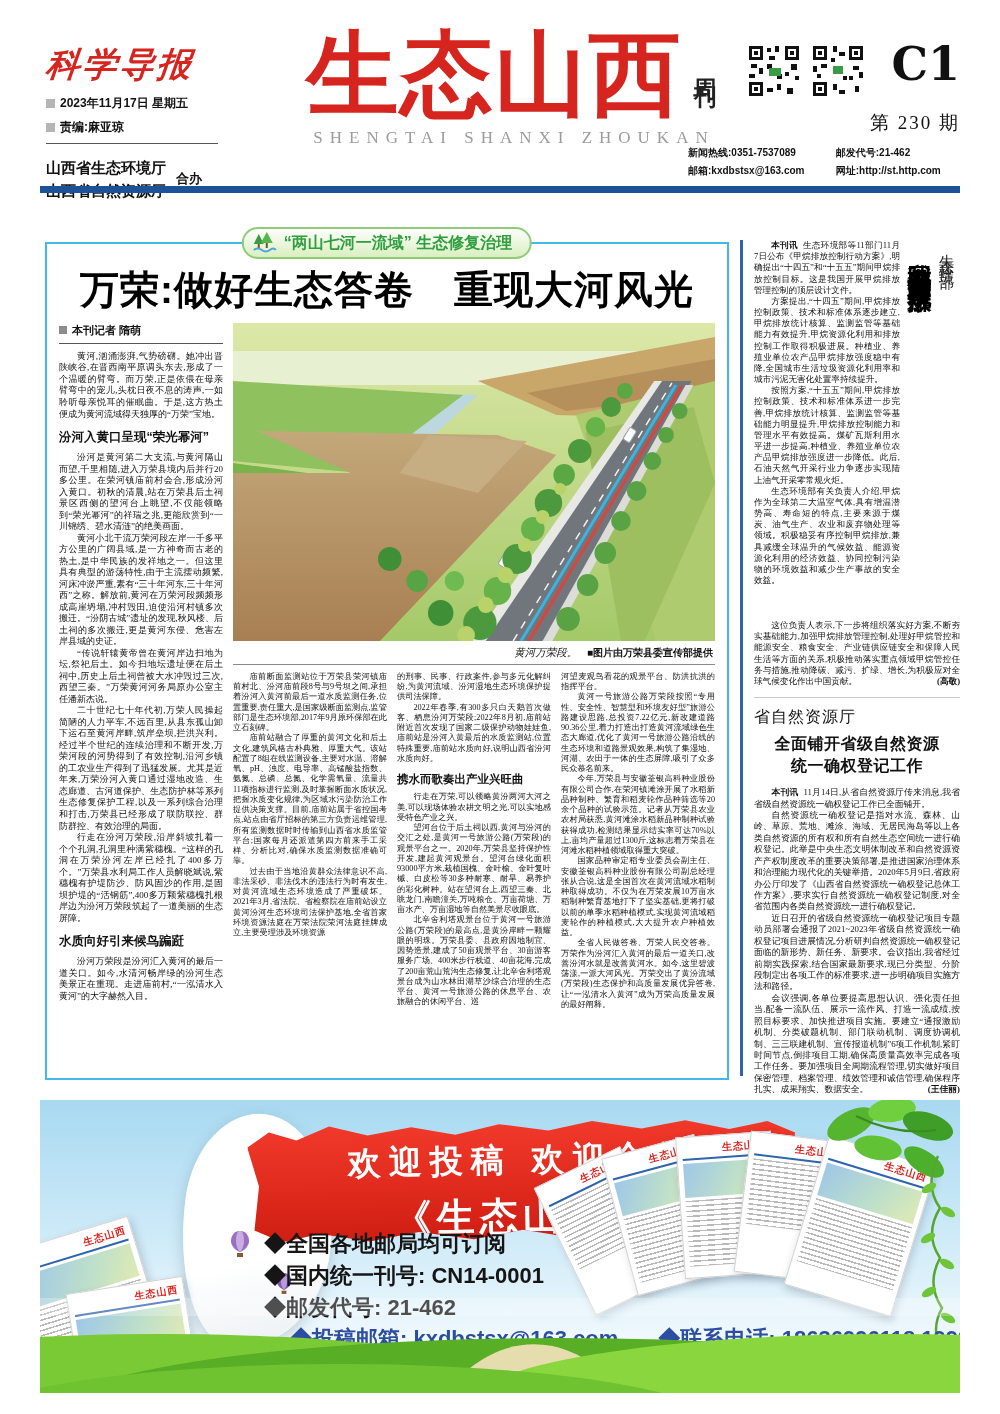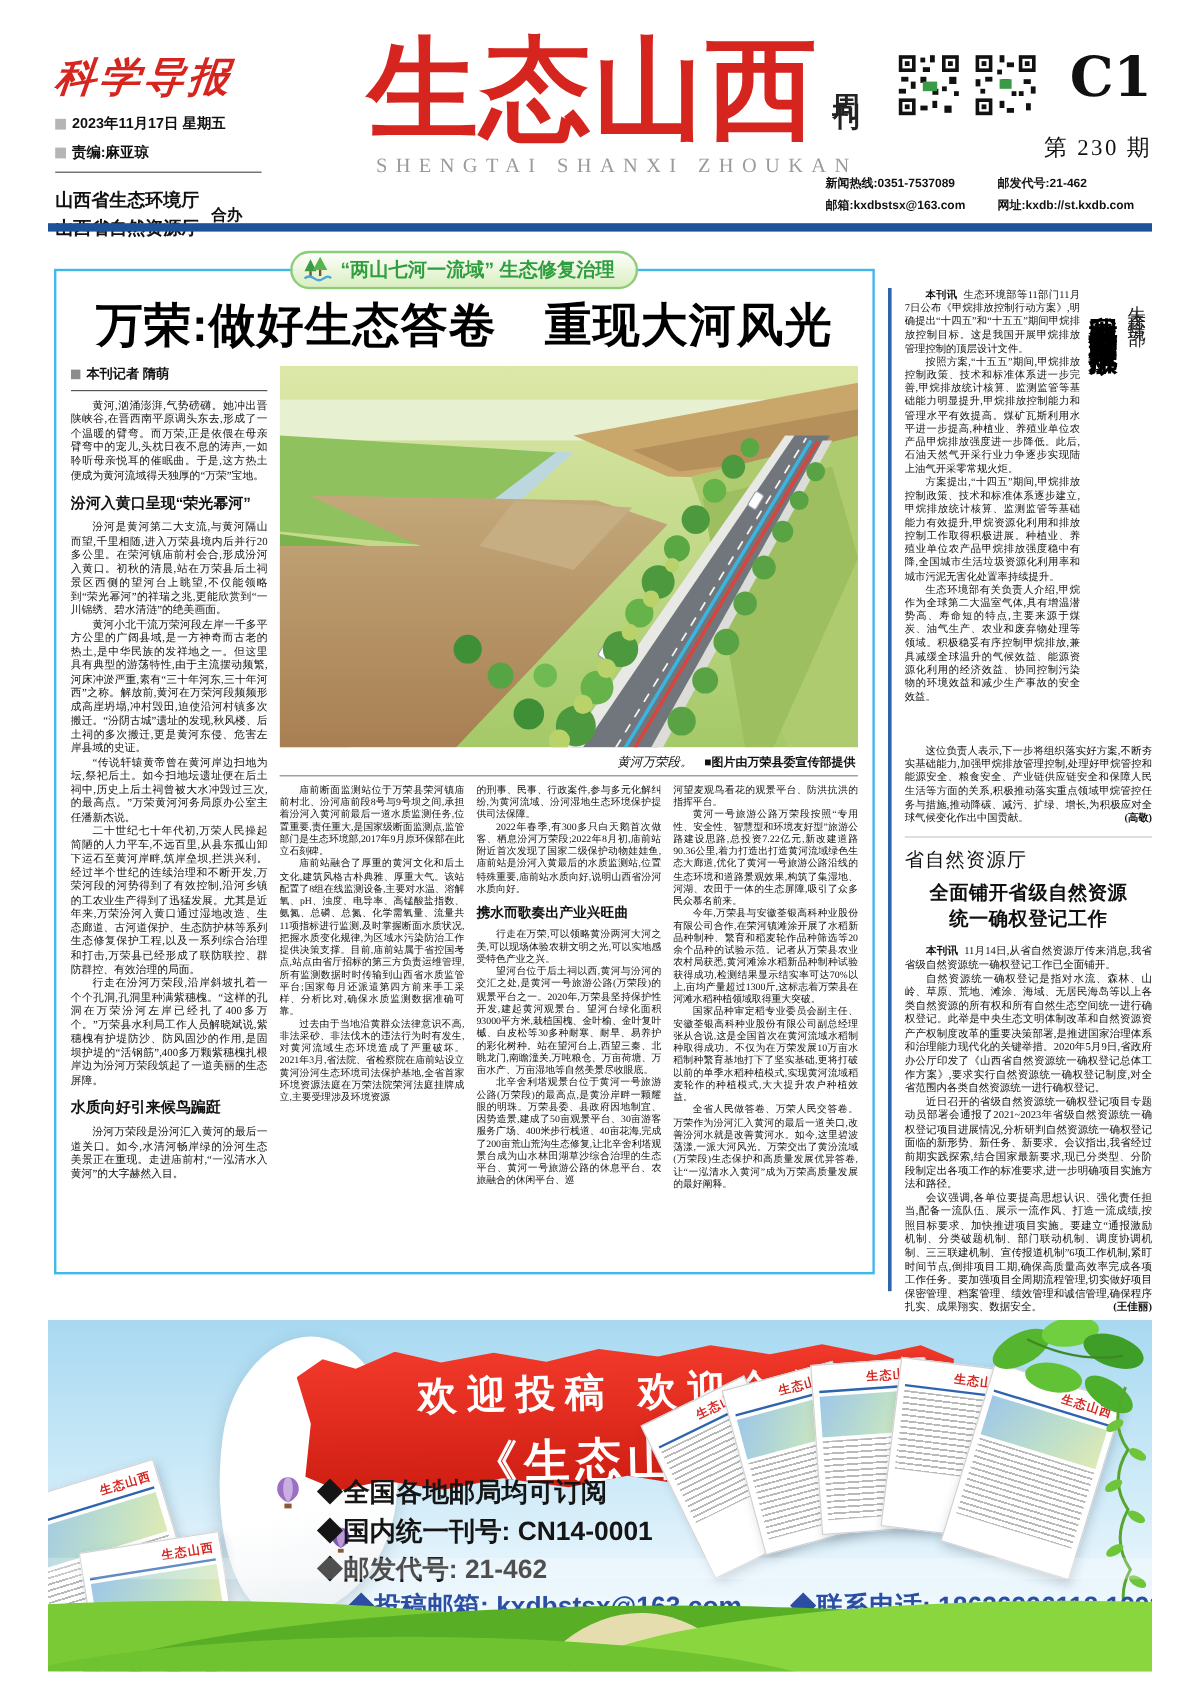--- a/index.html
+++ b/index.html
@@ -23,21 +23,21 @@
   .mh-right{position:absolute;right:0;top:18px;width:272px;}
   .qr-row{display:flex;gap:10px;align-items:flex-start;justify-content:flex-end;}
   .qr{width:54px;height:54px;flex:none;}
   .pageno{font-family:"DejaVu Serif",serif;font-weight:bold;font-size:46px;line-height:0.9;margin-left:16px;}
   .issue{text-align:right;font-size:19px;letter-spacing:2px;margin-top:12px;}
   .contacts{margin-top:10px;display:grid;grid-template-columns:auto auto;gap:4px 12px;font-family:"Liberation Sans",sans-serif;font-weight:bold;font-size:10px;white-space:nowrap;}
   .blue-rule{position:absolute;left:40px;top:186px;width:920px;height:7px;background:#1d5198;}
 
   
   .content{position:absolute;left:40px;top:210px;width:920px;height:880px;}
-  .main-box{position:absolute;left:5px;top:14px;width:684px;height:838px;border:2px solid #41b8e9;box-sizing:border-box;}
+  .main-box{position:absolute;left:5px;top:32px;width:684px;height:838px;border:2px solid #41b8e9;box-sizing:border-box;}
   .banner-pill{position:absolute;left:50%;top:-17px;transform:translateX(-50%);background:linear-gradient(180deg,#fdfefb,#d9efc0);border:2px solid #8fcc7a;border-radius:999px;padding:3px 18px 3px 8px;display:flex;align-items:center;gap:6px;font-family:"Liberation Sans",sans-serif;font-weight:bold;font-size:16px;color:#2f9e3f;white-space:nowrap;}
   .main-box h1{margin:24px 8px 4px;text-align:center;font-family:"Liberation Sans",sans-serif;font-weight:bold;font-size:39px;line-height:1.15;letter-spacing:1px;color:#000;}
   .cols{display:flex;gap:10px;padding:6px 12px 0;height:716px;box-sizing:border-box;}
   .col-first{width:164px;flex:none;font-size:9px;line-height:1.28;text-align:justify;overflow:hidden;}
   .byline{display:flex;align-items:center;gap:5px;font-family:"Liberation Sans",sans-serif;font-weight:bold;font-size:11px;border-bottom:1px solid #555;padding-bottom:6px;margin-bottom:7px;}
   .sq2{width:8px;height:8px;background:#8c8c8c;flex:none;}
   .main-box p{margin:0;text-indent:2em;}
   .main-box p.cont{text-indent:0;}
   .col-first h3{font-family:"Liberation Sans",sans-serif;font-weight:bold;font-size:12.5px;margin:9px 0 7px;}
   .col-rest{flex:1;display:flex;flex-direction:column;min-width:0;}
@@ -195,21 +195,21 @@
             </g>
           <rect x="22" y="22" width="10" height="8" fill="#3a9a45"></rect>
         </svg>
         <div class="pageno">C1</div>
       </div>
       <div class="issue">第 230 期</div>
       <div class="contacts">
         <span>新闻热线:0351-7537089</span>
         <span>邮发代号:21-462</span>
         <span>邮箱:kxdbstsx@163.com</span>
-        <span>网址:kxdb://st.kxdb.com</span>
+        <span>网址:http://st.http.com</span>
       </div>
     </div>
   </header>
   <div class="blue-rule"></div>
 
   <div class="content">
 
     <section class="main-box">
       <div class="banner-pill">
         <svg width="26" height="22" viewBox="0 0 26 22">
@@ -227,21 +227,21 @@
 
         <div class="col-first">
           <div class="byline">
             <span class="sq2"></span>
             <span>本刊记者  隋萌</span>
           </div>
           <p>黄河,汹涌澎湃,气势磅礴。她冲出晋陕峡谷,在晋西南平原调头东去,形成了一个温暖的臂弯。而万荣,正是依偎在母亲臂弯中的宠儿,头枕日夜不息的涛声,一如聆听母亲悦耳的催眠曲。于是,这方热土便成为黄河流域得天独厚的“万荣”宝地。</p>
           <h3>汾河入黄口呈现“荣光幂河”</h3>
           <p>汾河是黄河第二大支流,与黄河隔山而望,千里相随,进入万荣县境内后并行20多公里。在荣河镇庙前村会合,形成汾河入黄口。初秋的清晨,站在万荣县后土祠景区西侧的望河台上眺望,不仅能领略到“荣光幂河”的祥瑞之兆,更能欣赏到“一川锦绣、碧水清涟”的绝美画面。</p>
           <p>黄河小北干流万荣河段左岸一千多平方公里的广阔县域,是一方神奇而古老的热土,是中华民族的发祥地之一。但这里具有典型的游荡特性,由于主流摆动频繁,河床冲淤严重,素有“三十年河东,三十年河西”之称。解放前,黄河在万荣河段频频形成高崖坍塌,冲村毁田,迫使沿河村镇多次搬迁。“汾阴古城”遗址的发现,秋风楼、后土祠的多次搬迁,更是黄河东侵、危害左岸县域的史证。</p>
-          <p>“传说轩辕黄帝曾在黄河岸边扫地为坛,祭祀后土。如今扫地坛遗址便在后土祠中,历史上后土祠曾被大水冲毁过三次,的最高点。”万荣黄河河务局原办公室主任潘新杰说。</p>
+          <p>“传说轩辕黄帝曾在黄河岸边扫地为坛,祭祀后土。如今扫地坛遗址便在后土祠中,历史上后土祠曾被大水冲毁过三次,西望三秦。”万荣黄河河务局原办公室主任潘新杰说。</p>
           <p>二十世纪七十年代初,万荣人民操起简陋的人力平车,不远百里,从县东孤山卸下运石至黄河岸畔,筑岸垒坝,拦洪兴利。经过半个世纪的连续治理和不断开发,万荣河段的河势得到了有效控制,沿河乡镇的工农业生产得到了迅猛发展。尤其是近年来,万荣汾河入黄口通过湿地改造、生态廊道、古河道保护、生态防护林等系列生态修复保护工程,以及一系列综合治理和打击,万荣县已经形成了联防联控、群防群控、有效治理的局面。</p>
           <p>行走在汾河万荣段,沿岸斜坡扎着一个个孔洞,孔洞里种满紫穗槐。“这样的孔洞在万荣汾河左岸已经扎了400多万个。”万荣县水利局工作人员解晓斌说,紫穗槐有护堤防沙、防风固沙的作用,是固坝护堤的“活钢筋”,400多万颗紫穗槐扎根岸边为汾河万荣段筑起了一道美丽的生态屏障。</p>
           <h3>水质向好引来候鸟蹁跹</h3>
           <p>汾河万荣段是汾河汇入黄河的最后一道关口。如今,水清河畅岸绿的汾河生态美景正在重现。走进庙前村,“一泓清水入黄河”的大字赫然入目。</p>
         </div>
 
         <div class="col-rest">
           <div class="photo">
             <svg viewBox="0 0 492 318" preserveAspectRatio="none">
               <defs>
@@ -341,22 +341,22 @@
       </div>
     </section>
 
     <div class="vdiv"></div>
 
     <aside>
       <article class="art1">
         <div class="art1-top">
           <div class="a1body">
             <p><b class="lead">本刊讯</b><span>生态环境部等11部门11月7日公布《甲烷排放控制行动方案》,明确提出“十四五”和“十五五”期间甲烷排放控制目标。这是我国开展甲烷排放管理控制的顶层设计文件。</span></p>
+            <p>方案提出,“十四五”期间,甲烷排放控制政策、技术和标准体系逐步建立,甲烷排放统计核算、监测监管等基础能力有效提升,甲烷资源化利用和排放控制工作取得积极进展。种植业、养殖业单位农产品甲烷排放强度稳中有降,全国城市生活垃圾资源化利用率和城市污泥无害化处置率持续提升。</p>
             <p>按照方案,“十五五”期间,甲烷排放控制政策、技术和标准体系进一步完善,甲烷排放统计核算、监测监管等基础能力明显提升,甲烷排放控制能力和管理水平有效提高。煤矿瓦斯利用水平进一步提高,种植业、养殖业单位农产品甲烷排放强度进一步降低。此后,石油天然气开采行业力争逐步实现陆上油气开采零常规火炬。</p>
-            <p>方案提出,“十四五”期间,甲烷排放控制政策、技术和标准体系逐步建立,甲烷排放统计核算、监测监管等基础能力有效提升,甲烷资源化利用和排放控制工作取得积极进展。种植业、养殖业单位农产品甲烷排放强度稳中有降,全国城市生活垃圾资源化利用率和城市污泥无害化处置率持续提升。</p>
             <p>生态环境部有关负责人介绍,甲烷作为全球第二大温室气体,具有增温潜势高、寿命短的特点,主要来源于煤炭、油气生产、农业和废弃物处理等领域。积极稳妥有序控制甲烷排放,兼具减缓全球温升的气候效益、能源资源化利用的经济效益、协同控制污染物的环境效益和减少生产事故的安全效益。</p>
           </div>
           <div class="a1title">我国出台行动方案管控甲烷排放</div>
           <div class="a1kicker">生态环境部</div>
         </div>
         <p class="a1last"><span>这位负责人表示,下一步将组织落实好方案,不断夯实基础能力,加强甲烷排放管理控制,处理好甲烷管控和能源安全、粮食安全、产业链供应链安全和保障人民生活等方面的关系,积极推动落实重点领域甲烷管控任务与措施,推动降碳、减污、扩绿、增长,为积极应对全球气候变化作出中国贡献。</span><span class="author">(高敬)</span></p>
       </article>
 
       <div class="hdiv"></div>
 

